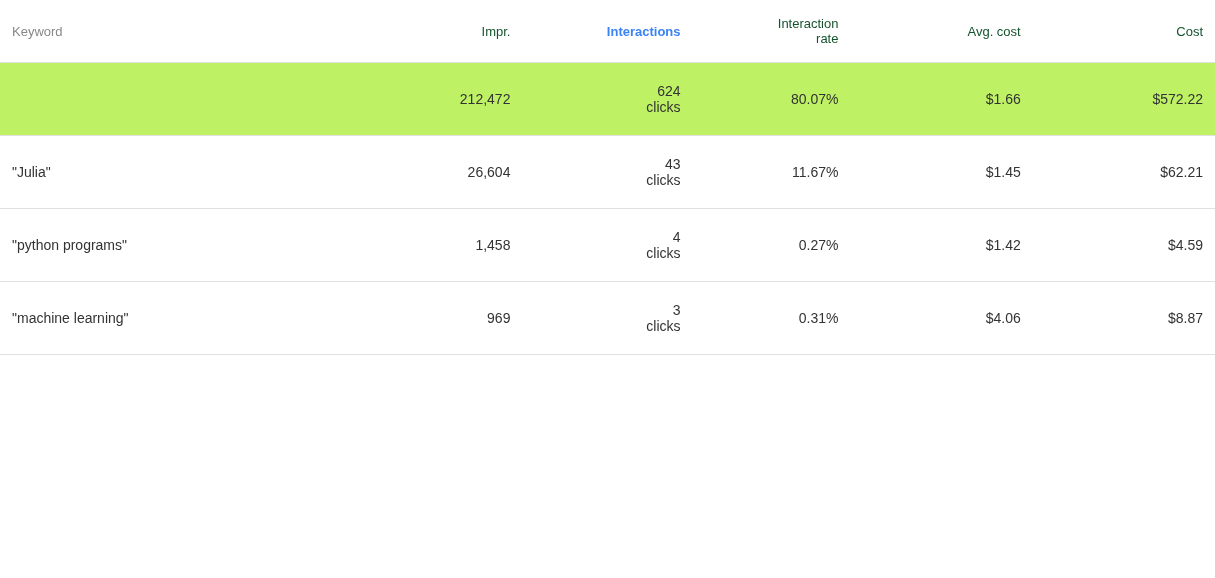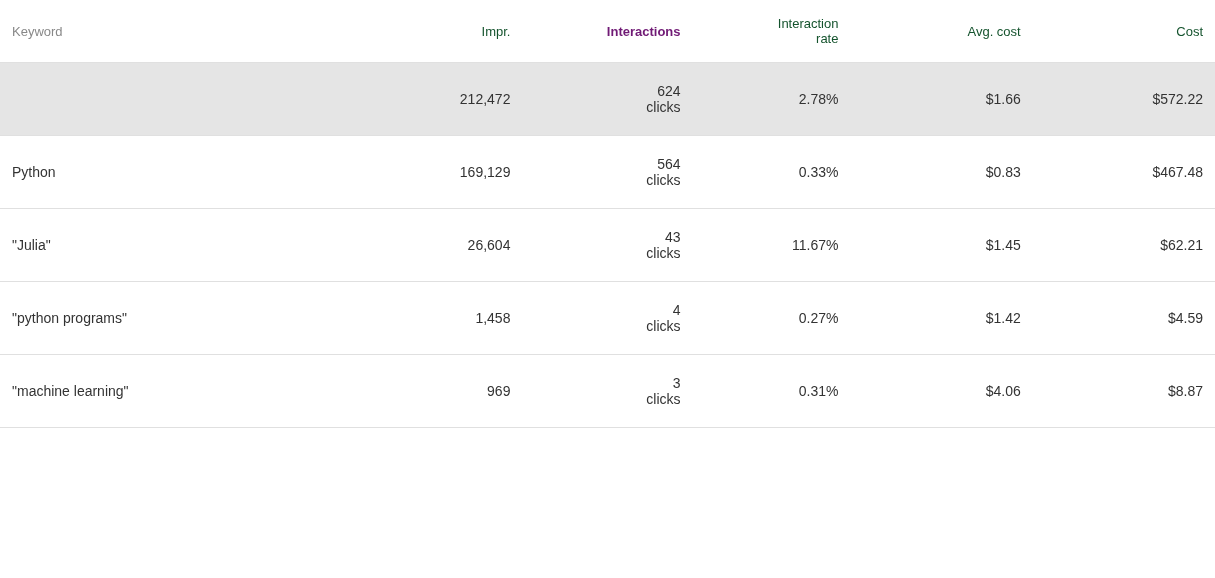--- a/index.html
+++ b/index.html
@@ -39,21 +39,21 @@
       font-size: 13px;
     }
 
     th.keyword-col {
       text-align: left;
       color: #888;
     }
 
     th.interactions-col {
       font-weight: bold;
-      color: #701a75;
+      color: #3b82f6;
     }
 
     td {
       padding: 20px 12px;
       text-align: right;
       vertical-align: middle;
       font-size: 14px;
       color: #333;
     }
 
@@ -90,35 +90,27 @@
       <tr>
         <th class="col-keyword keyword-col">Keyword</th>
         <th class="col-impr">Impr.</th>
         <th class="col-interactions interactions-col">Interactions</th>
         <th class="col-interaction-rate">Interaction<br>rate</th>
         <th class="col-avg-cost">Avg. cost</th>
         <th class="col-cost">Cost</th>
       </tr>
     </thead>
     <tbody id="table-body">
-    <tr style="background-color: #e5e5e5;">
+    <tr style="background-color: #bef264;">
           <td class="keyword-cell col-keyword"></td>
           <td class="col-impr">212,472</td>
           <td class="col-interactions">624<br>clicks</td>
-          <td class="col-interaction-rate">2.78%</td>
+          <td class="col-interaction-rate">80.07%</td>
           <td class="col-avg-cost">$1.66</td>
           <td class="col-cost">$572.22</td>
-        </tr>
-        <tr>
-          <td class="keyword-cell col-keyword">Python</td>
-          <td class="col-impr">169,129</td>
-          <td class="col-interactions">564<br>clicks</td>
-          <td class="col-interaction-rate">0.33%</td>
-          <td class="col-avg-cost">$0.83</td>
-          <td class="col-cost">$467.48</td>
         </tr>
         <tr>
           <td class="keyword-cell col-keyword">"Julia"</td>
           <td class="col-impr">26,604</td>
           <td class="col-interactions">43<br>clicks</td>
           <td class="col-interaction-rate">11.67%</td>
           <td class="col-avg-cost">$1.45</td>
           <td class="col-cost">$62.21</td>
         </tr>
         <tr>

